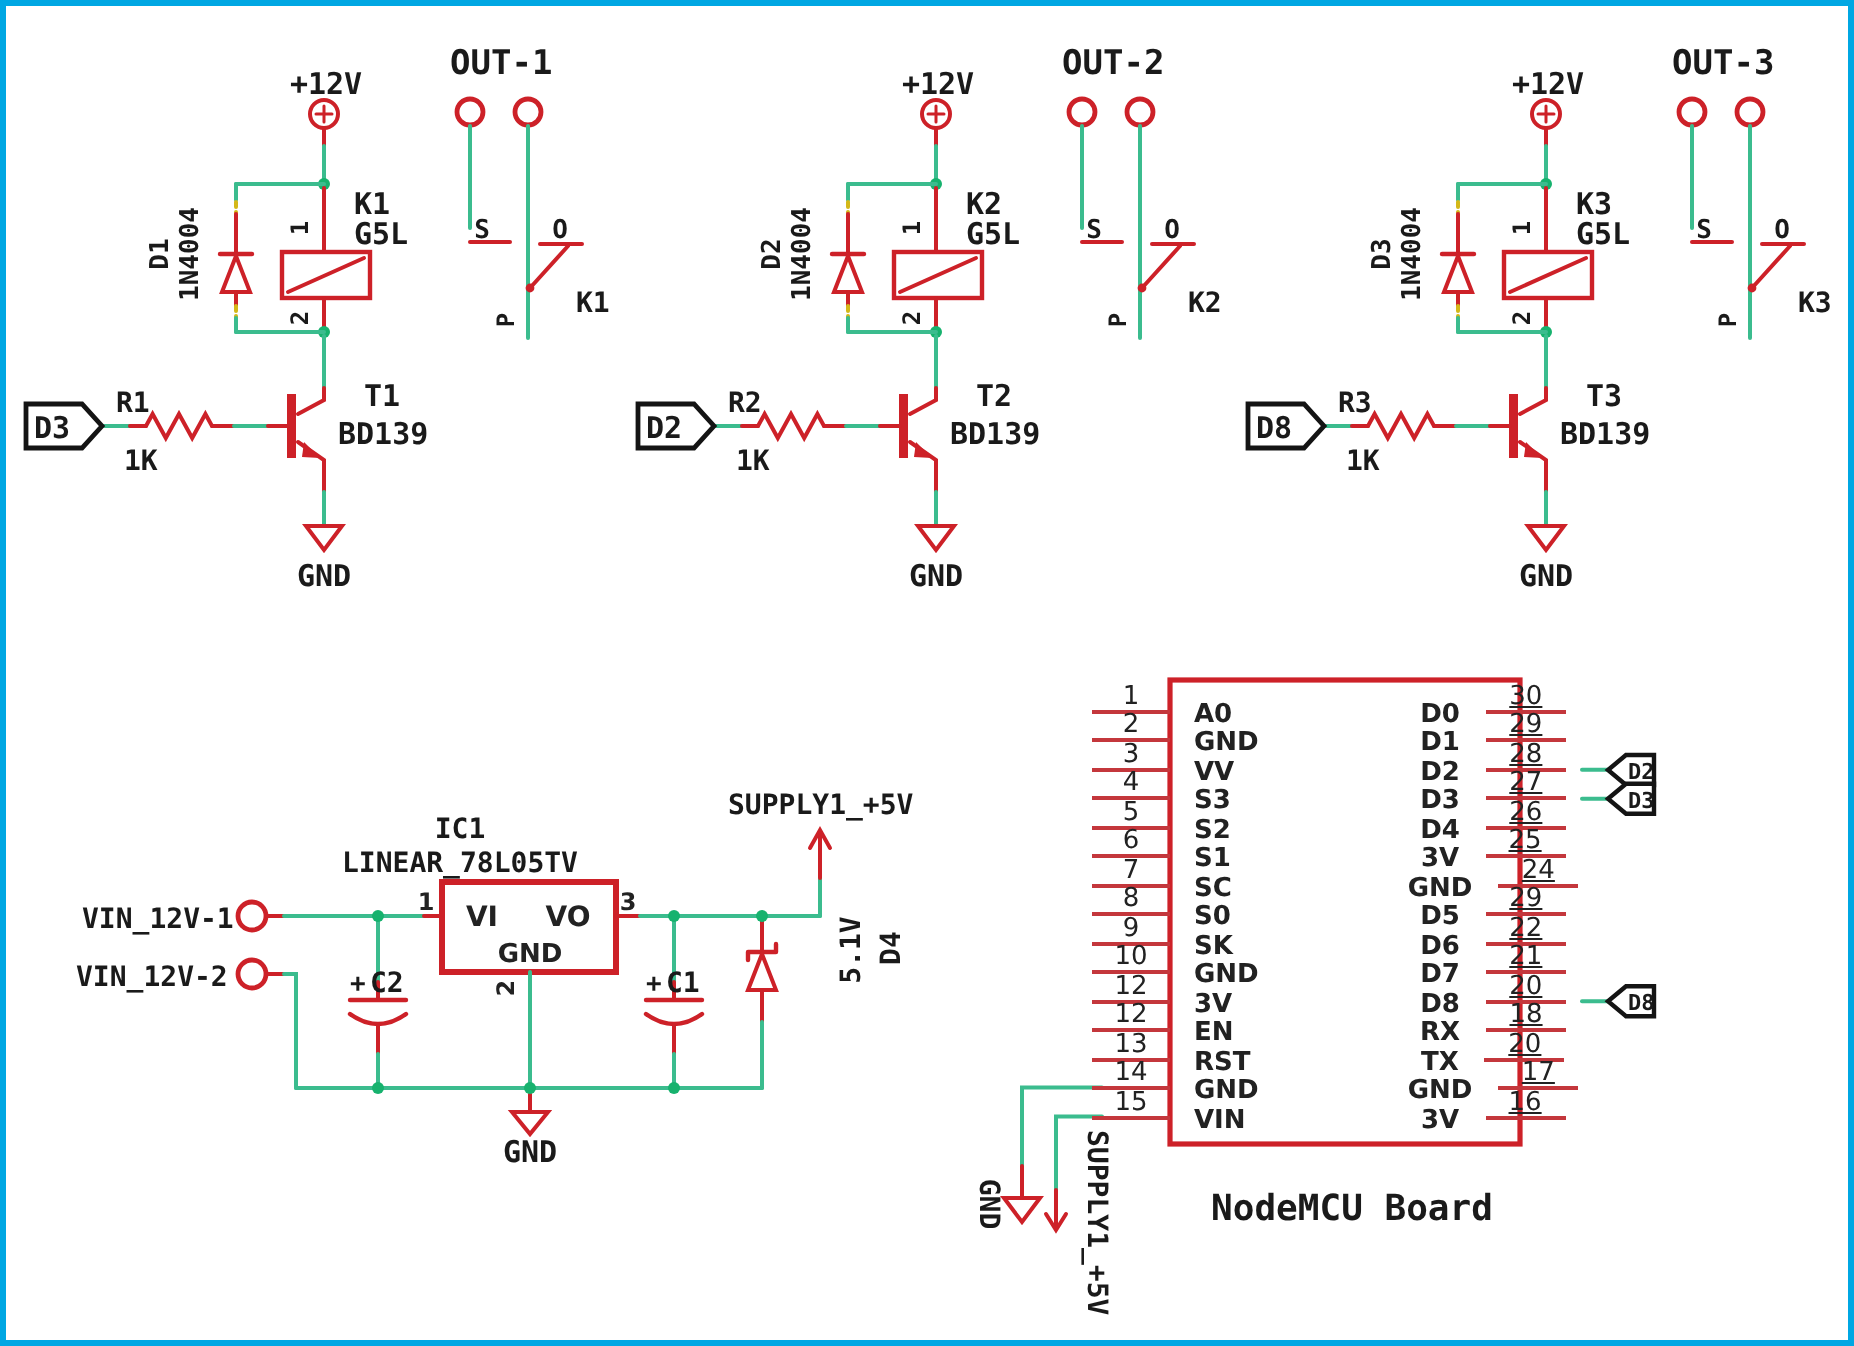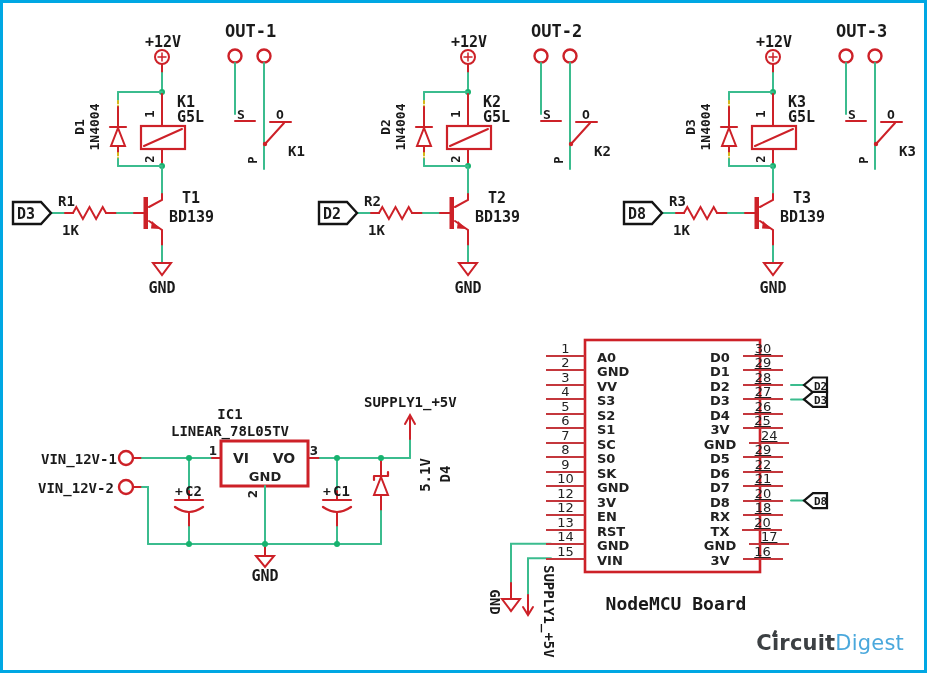--- a/index.html
+++ b/index.html
@@ -393,17 +393,14 @@
       <span class="plabel">GND</span>
       <span class="pnum">17</span>
     </div>
 
     <div class="pin-row">
       <span class="plabel">3V</span>
       <span class="pnum">16</span>
     </div>
   </div>
 
-<div class="logo">
-  <span class="p1"><span>Circuit</span><span class="accent"></span></span><span class="p2">Digest</span>
+
 </div>
 
-</div>
-
 </body></html>

